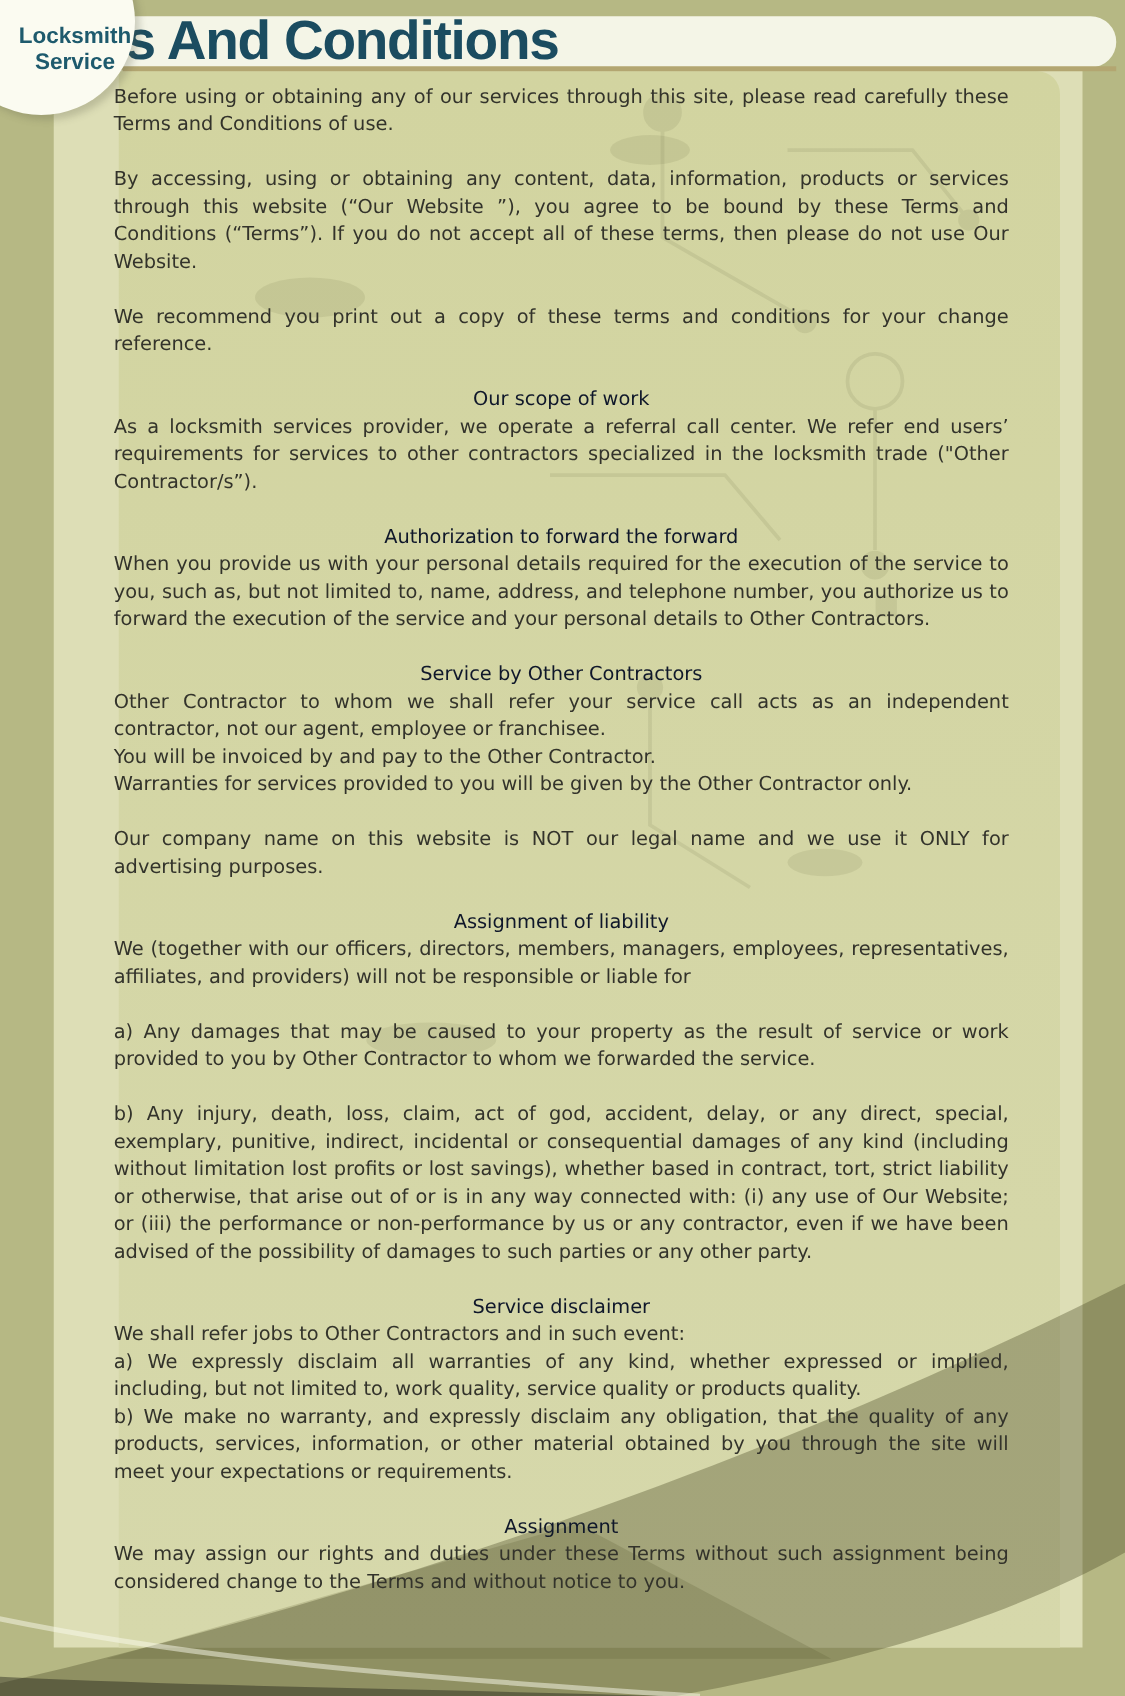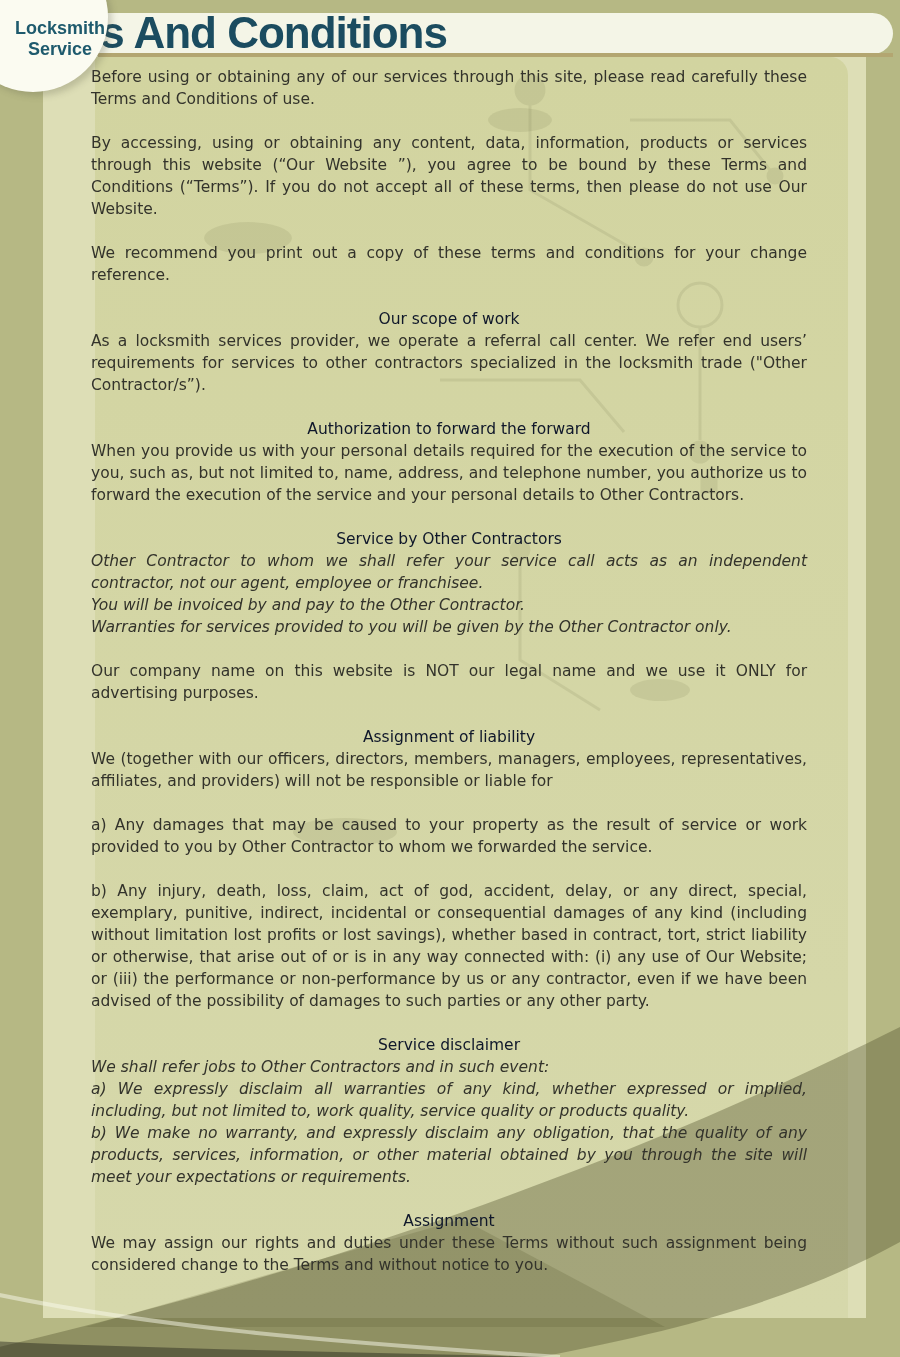--- a/index.html
+++ b/index.html
@@ -33,21 +33,21 @@
   
   .circuit{position:absolute;left:370px;top:0;z-index:2;opacity:0.09;}
   .blobs{position:absolute;left:0;top:0;z-index:2;opacity:0.10;}
   .swoosh{position:absolute;left:0;top:997px;z-index:3;}
 
   
   .content-column{position:absolute;left:91px;top:66px;width:716px;z-index:4;
     font-size:15.5px;line-height:22px;color:#33332b;text-align:justify;}
   .content-column .para{margin:0 0 22px 0;}
   .content-column .heading{margin:0;font-weight:normal;color:#0f172a;text-align:center;}
-  .content-column .pline{text-align:justify;font-style:italic;}
+  .content-column .pline{text-align:justify;}
 </style>
 </head>
 <body>
 
 <div id="page">
 
   <div class="outer-panel"></div>
   <div class="inner-panel"></div>
 
   <svg class="circuit" width="440" height="820" viewBox="0 0 440 820">

